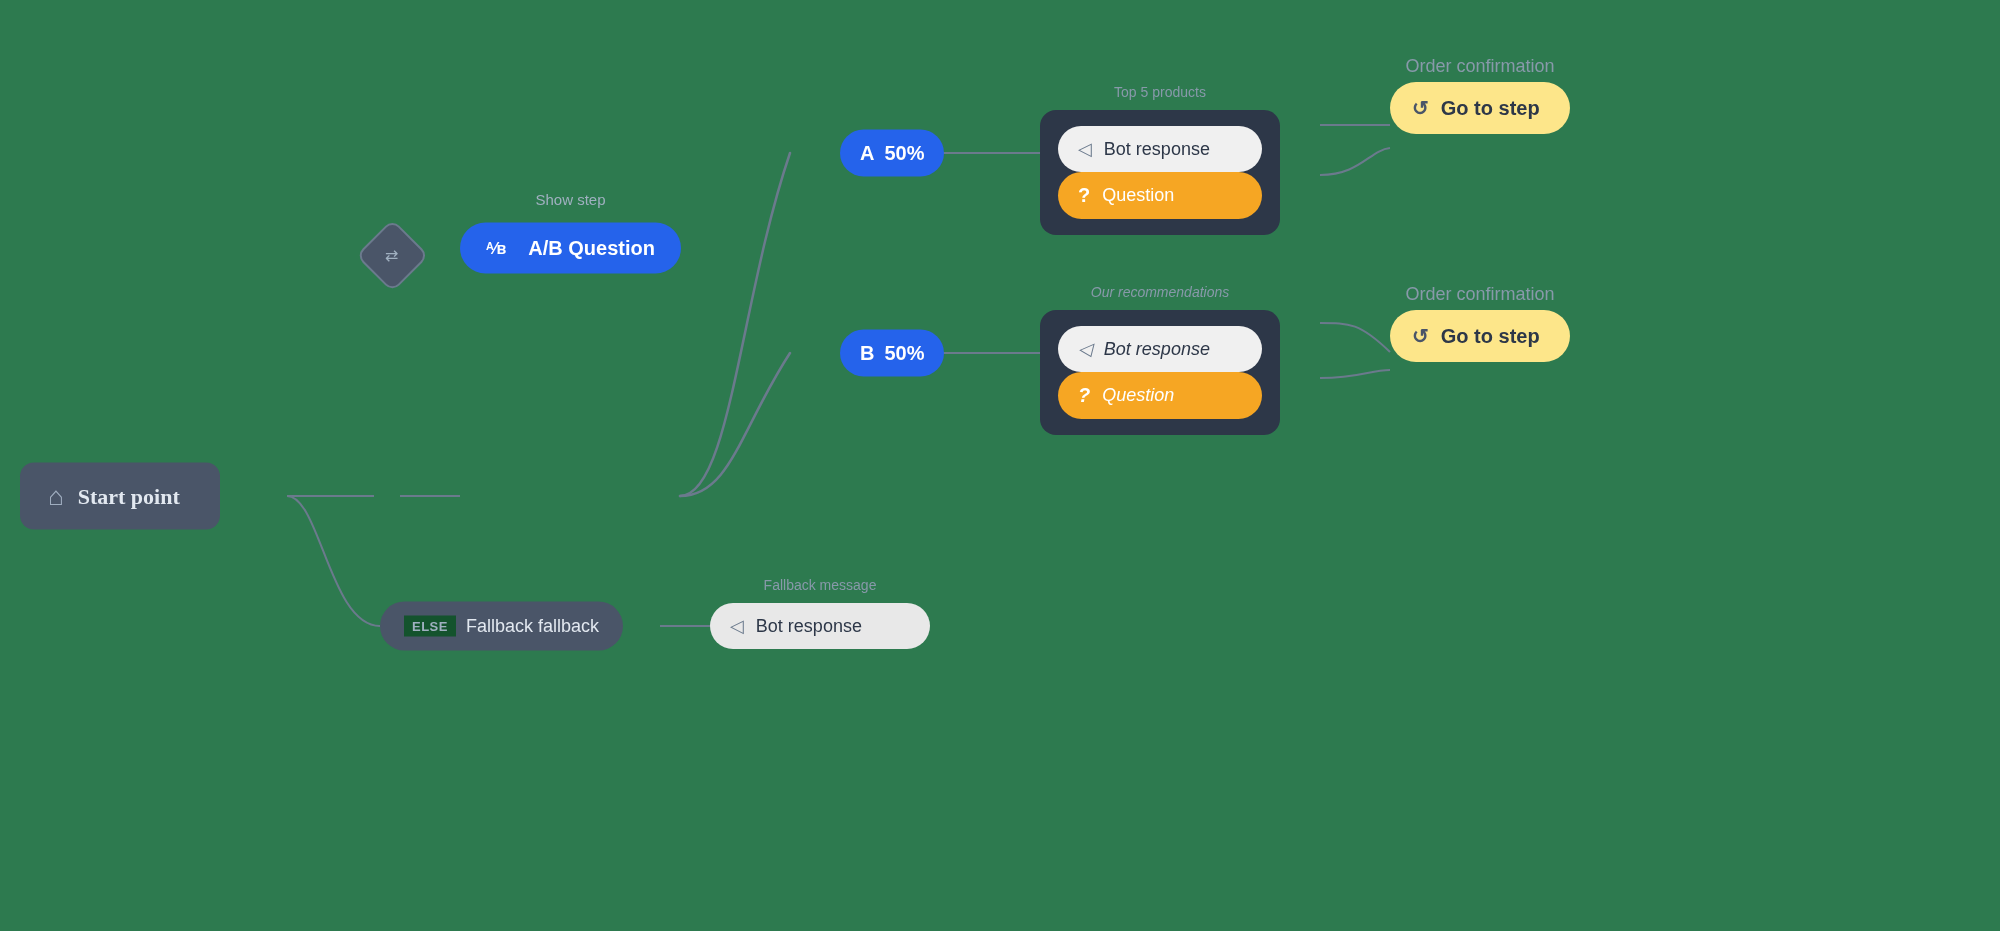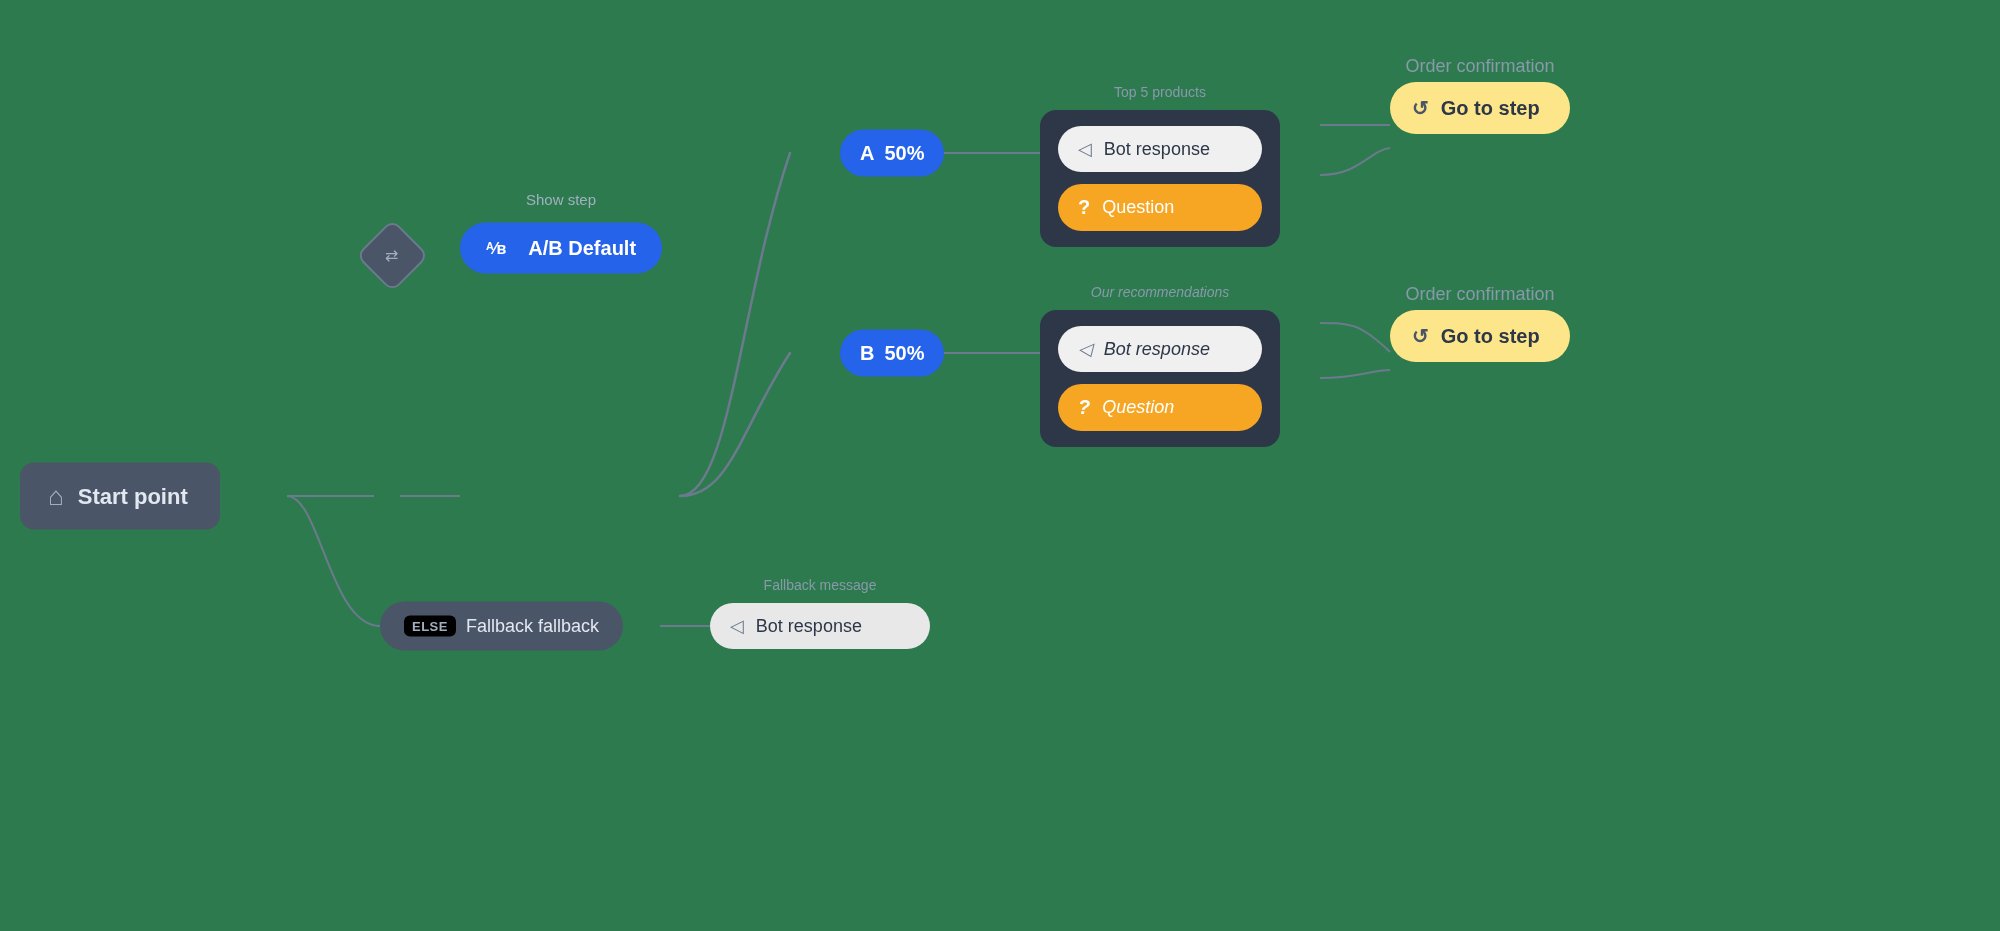--- a/index.html
+++ b/index.html
@@ -36,20 +36,21 @@
       min-width: 200px;
     }
     .start-point .home-icon {
       color: #a0aec0;
       font-size: 26px;
     }
     .start-point .label {
       color: #e2e8f0;
       font-size: 22px;
       font-weight: 600;
+      font-family: Liberation Serif, serif;
     }
 
     
     .ab-testing-node {
       position: absolute;
       left: 460px;
       top: 248px;
       transform: translateY(-50%);
     }
     .ab-testing-label {
@@ -134,21 +135,20 @@
     }
 
     
     .group-card {
       position: absolute;
       background: #2d3748;
       border-radius: 16px;
       padding: 16px 18px;
       display: flex;
       flex-direction: column;
-      gap: 12px;
       min-width: 240px;
     }
     .group-card-label {
       color: #8899aa;
       font-size: 14px;
       text-align: center;
       margin-bottom: 4px;
       position: absolute;
       top: -26px;
       left: 50%;
@@ -232,22 +232,22 @@
       border-radius: 30px;
       padding: 14px 24px;
       display: flex;
       align-items: center;
       gap: 10px;
       color: #e2e8f0;
       font-size: 18px;
       font-weight: 500;
     }
     .else-badge {
-      background: #000000;
-      border-radius: 6px;
+      background: #14532d;
+      border-radius: 0;
       padding: 3px 8px;
       font-size: 13px;
       font-weight: 700;
       color: #a0b0c0;
       letter-spacing: 0.5px;
     }
 
     
     .fallback-bot {
       position: absolute;
@@ -327,21 +327,21 @@
 </div>
 
 <div class="ab-diamond">
   <span class="ab-diamond-inner">⇄</span>
 </div>
 
 <div class="ab-testing-node">
   <div class="ab-testing-label">Show step</div>
   <div class="ab-testing-pill">
     <span class="ab-icon">ᴬ⁄ʙ</span>
-    <span>A/B Default</span>
+    <span>A/B Question</span>
   </div>
 </div>
 
 <div class="variant-a">
   <span>A</span>
   <span>50%</span>
 </div>
 
 <div class="variant-b">
   <span>B</span>

